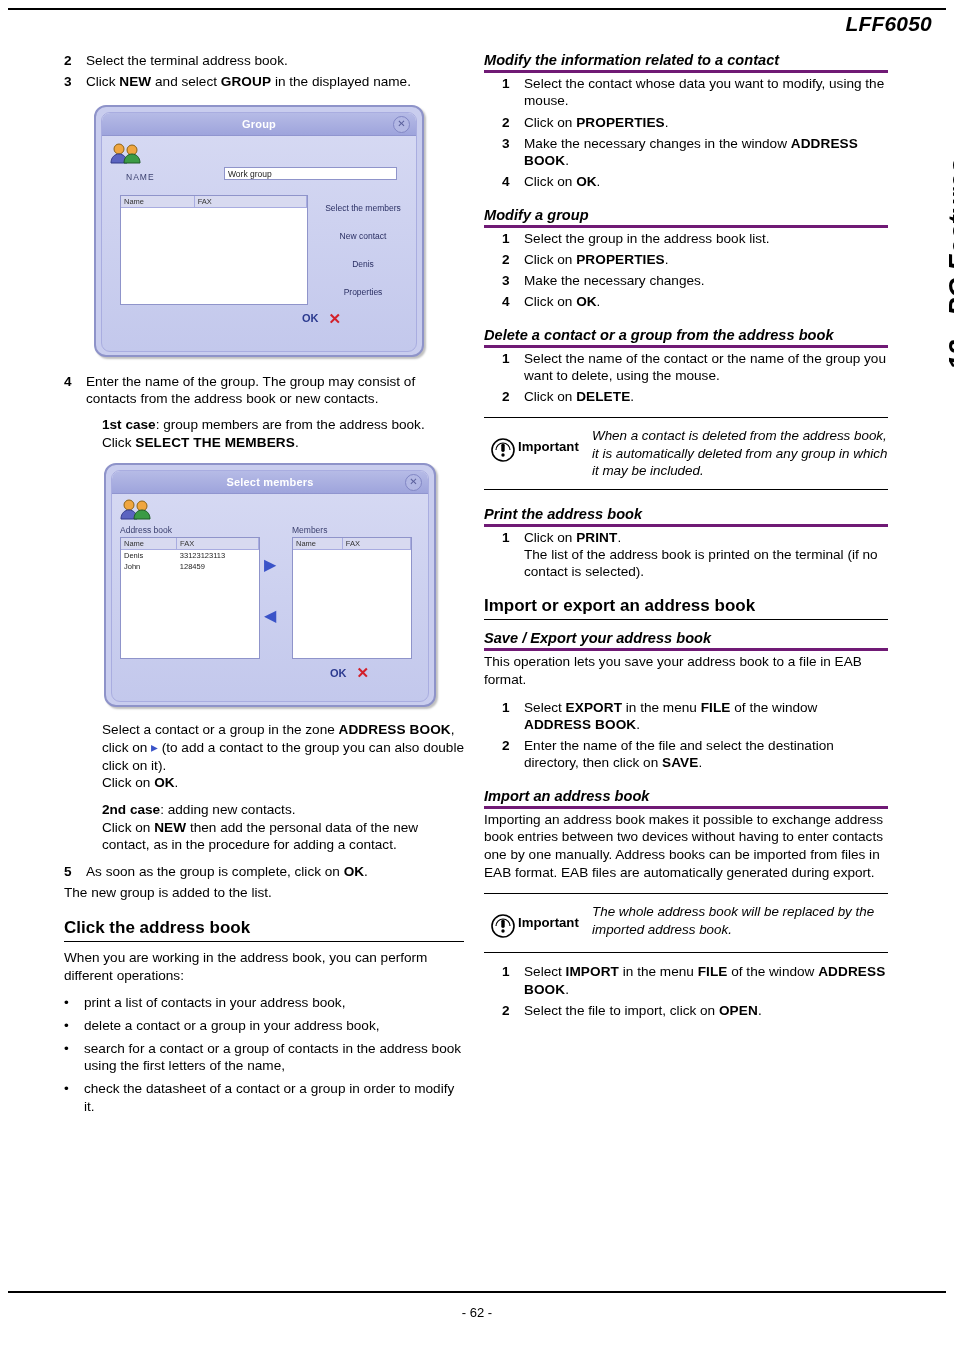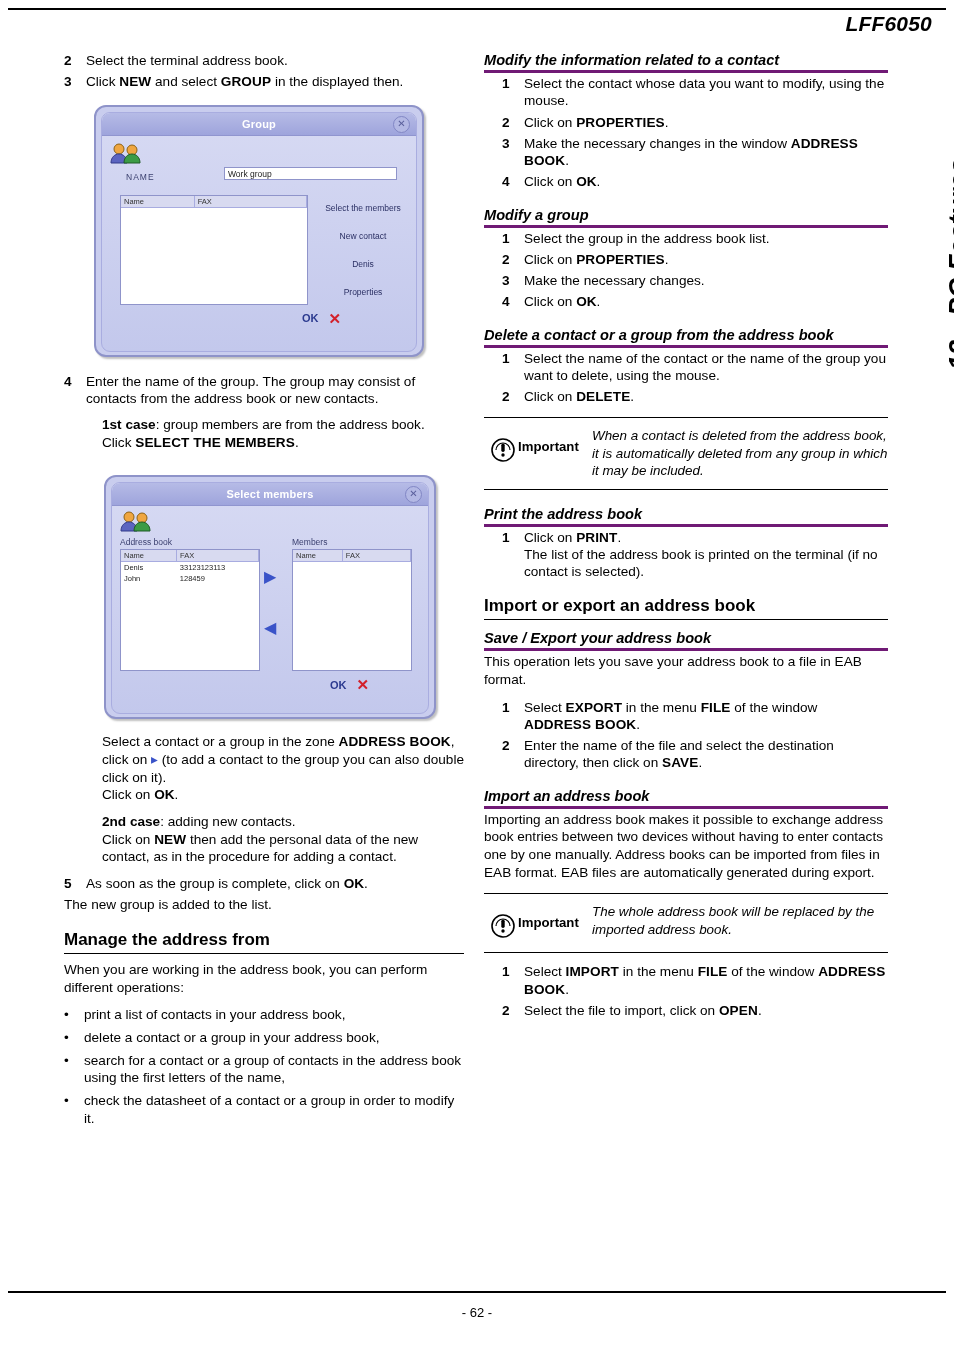--- a/index.html
+++ b/index.html
@@ -196,21 +196,21 @@
 
   <div class="col-left">
 
     <div class="li">
       <span class="num">2</span>
       <span class="body">Select the terminal address book.</span>
     </div>
 
     <div class="li">
       <span class="num">3</span>
-      <span class="body"><span>Click </span><span class="sc">NEW</span><span> and select </span><span class="sc">GROUP</span><span> in the displayed then.</span></span>
+      <span class="body"><span>Click </span><span class="sc">NEW</span><span> and select </span><span class="sc">GROUP</span><span> in the displayed name.</span></span>
     </div>
 
     <div class="dlg" style="width:316px;height:238px;margin-top:14px;margin-left:30px;">
       <div class="dlg-inner">
         <div class="dlg-title">Group</div>
         <div class="dlg-close">✕</div>
 
         <div class="avatar" style="top:28px;">
           <svg width="34" height="24" viewBox="0 0 34 24">
             <circle cx="9" cy="8" r="5" fill="#f0a640" stroke="#8d6214"></circle>
@@ -246,21 +246,21 @@
       <span class="num">4</span>
       <span class="body">Enter the name of the group. The group may consist of contacts from the address book or new contacts.</span>
     </div>
 
     <div class="para indent">
       <span class="b">1st case</span><span>: group members are from the address book.</span><br>
       <span>Click </span><span class="sc">SELECT THE MEMBERS</span><span>.</span>
     </div>
 
 
-    <div class="dlg" style="width:318px;height:230px;margin-top:24px;margin-left:40px;">
+    <div class="dlg" style="width:318px;height:230px;margin-top:12px;margin-left:40px;">
       <div class="dlg-inner">
         <div class="dlg-title">Select members</div>
         <div class="dlg-close">✕</div>
 
         <div class="avatar" style="top:26px;">
           <svg width="34" height="24" viewBox="0 0 34 24">
             <circle cx="9" cy="8" r="5" fill="#f0a640" stroke="#8d6214"></circle>
             <path d="M1 22c0-6 4-9 8-9s8 3 8 9z" fill="#5b64c0" stroke="#333b8a"></path>
             <circle cx="22" cy="9" r="5" fill="#f0a640" stroke="#8d6214"></circle>
             <path d="M14 22c0-6 4-9 8-9s8 3 8 9z" fill="#3b9b45" stroke="#1f5b26"></path>
@@ -312,21 +312,21 @@
       <span>Click on </span><span class="sc">NEW</span><span> then add the personal data of the new contact, as in the procedure for adding a contact.</span>
     </div>
 
     <div class="li" style="margin-top:9px;">
       <span class="num">5</span>
       <span class="body"><span>As soon as the group is complete, click on </span><span class="b">OK</span><span>.</span></span>
     </div>
 
     <div class="para" style="margin-top:2px;">The new group is added to the list.</div>
 
-    <div class="h2">Manage the address from</div>
+    <div class="h2">Click the address book</div>
 
     <div class="para" style="margin-top:4px;">When you are working in the address book, you can perform different operations:</div>
 
     <div class="bullets">
       <div class="bullet">
           <span class="dot">•</span>
           <span>print a list of contacts in your address book,</span>
         </div>
       <div class="bullet">
           <span class="dot">•</span>

